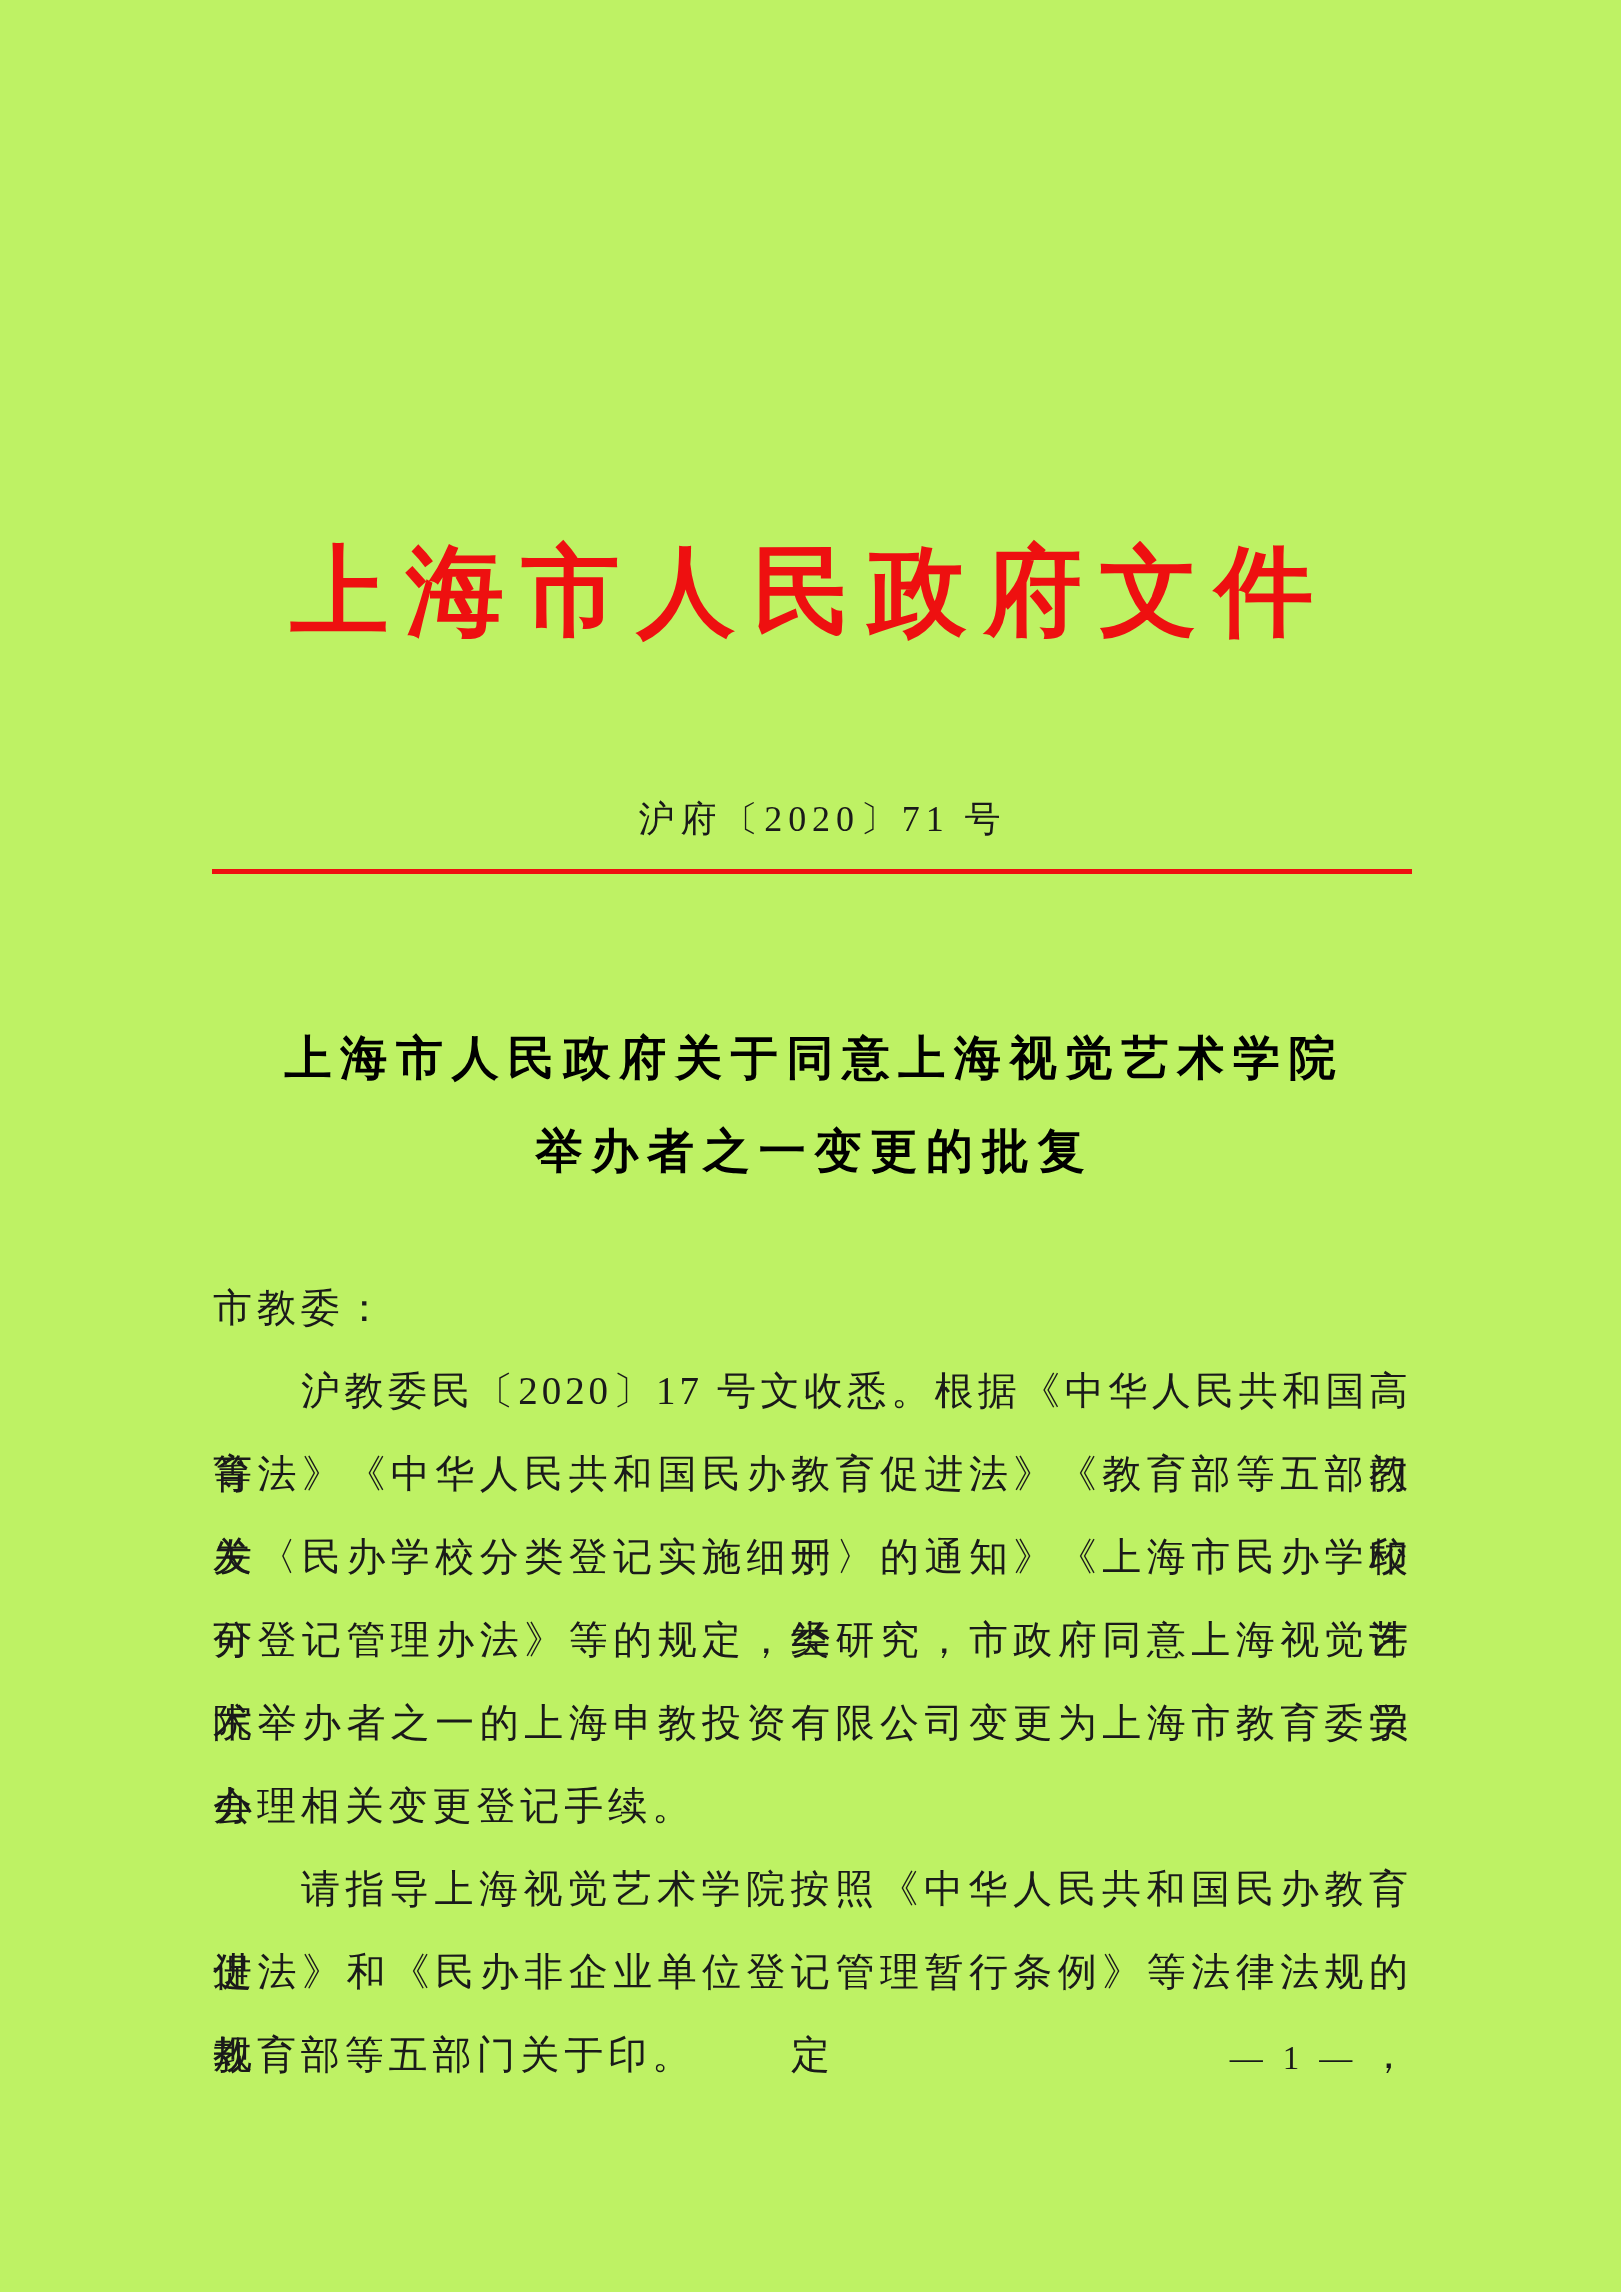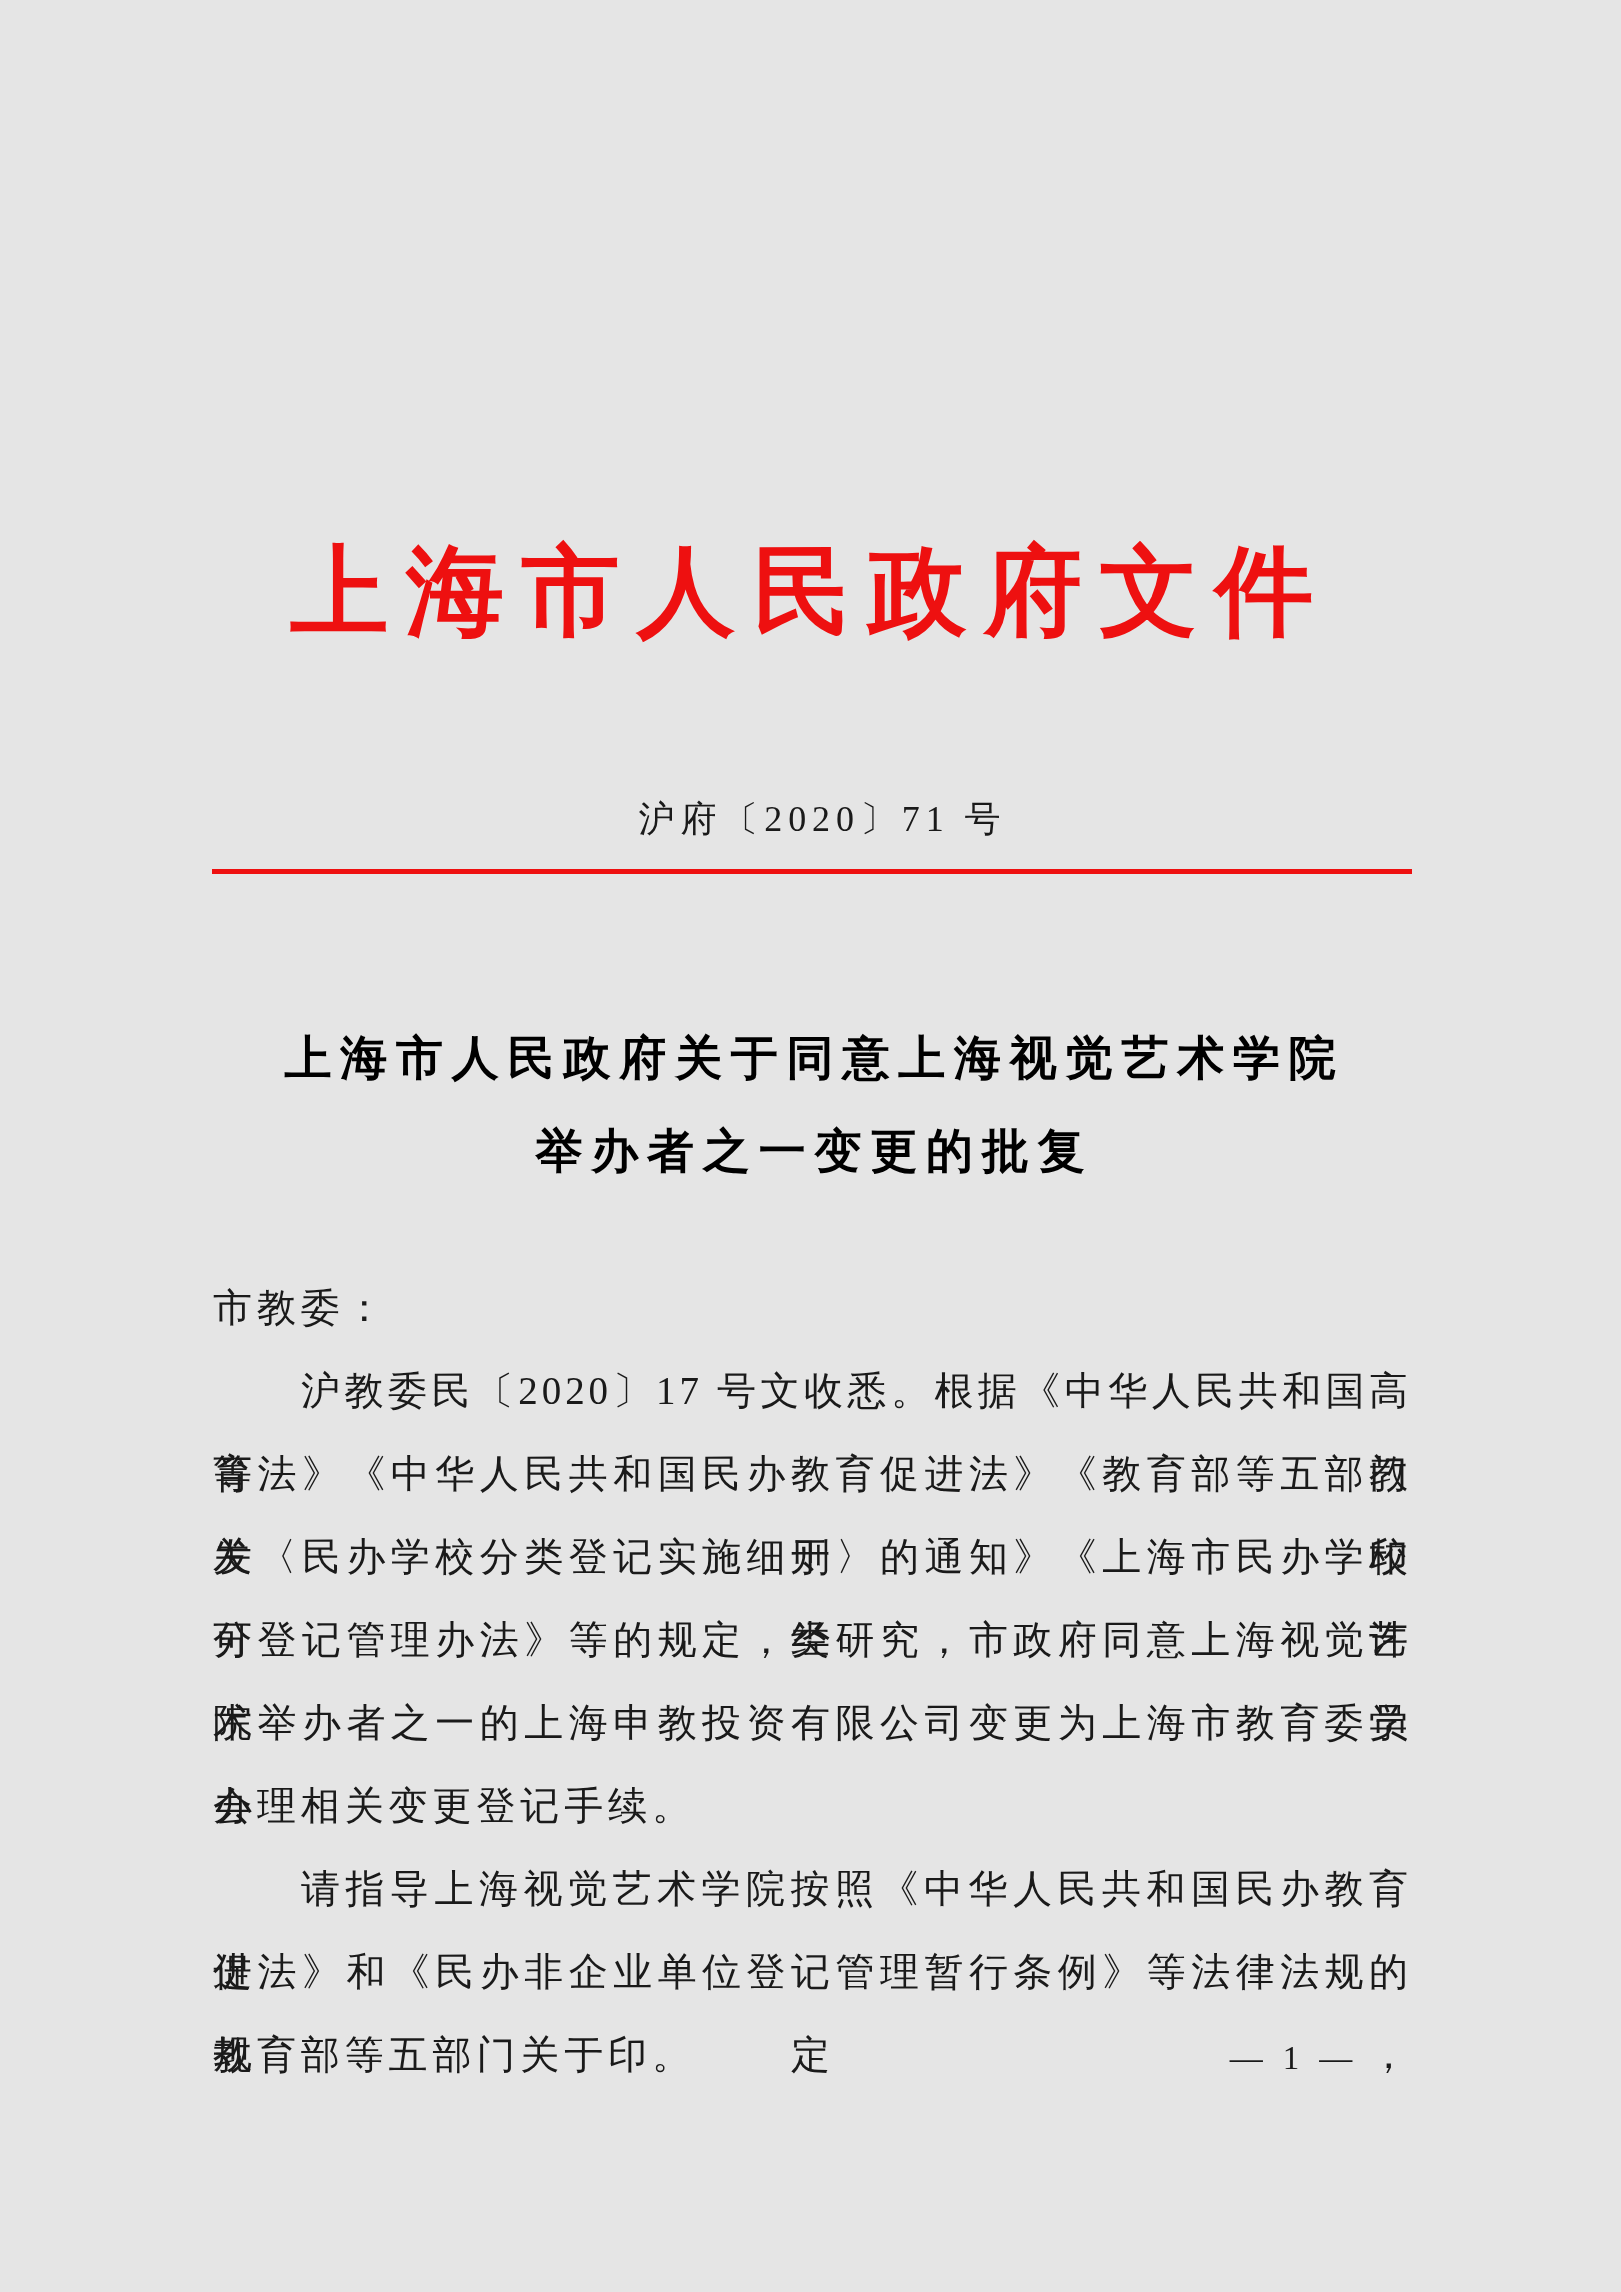--- a/index.html
+++ b/index.html
@@ -8,21 +8,21 @@
   }
   html, body {
     margin: 0;
     padding: 0;
     background: #ffffff;
   }
   .page {
     position: relative;
     width: 1621px;
     height: 2293px;
-    background: #e5e5e5;
+    background: #bef264;
     overflow: hidden;
     font-family: "Liberation Serif", "DejaVu Serif", serif;
   }
   .org-title {
     position: absolute;
     top: 529px;
     left: 0;
     width: 100%;
     text-align: center;
     font-size: 98px;

